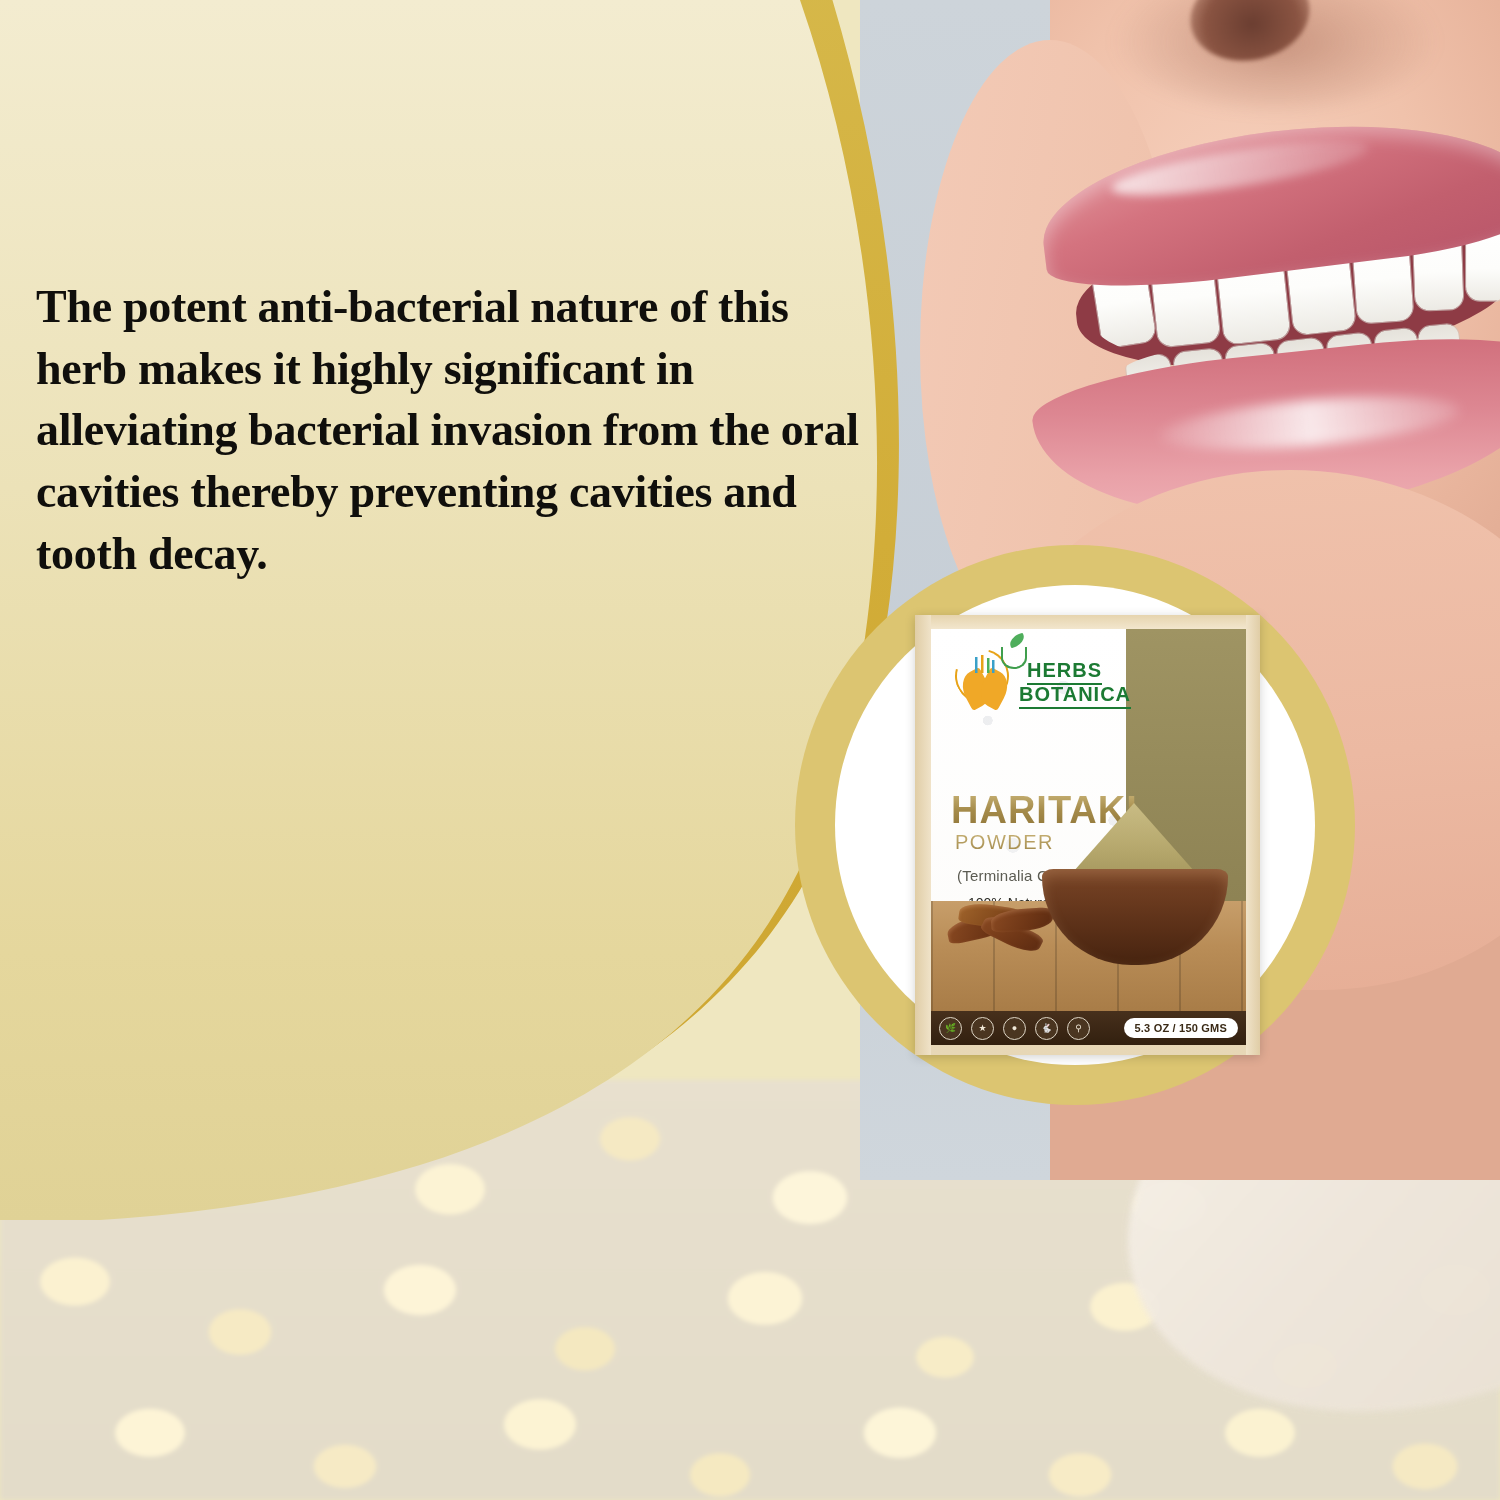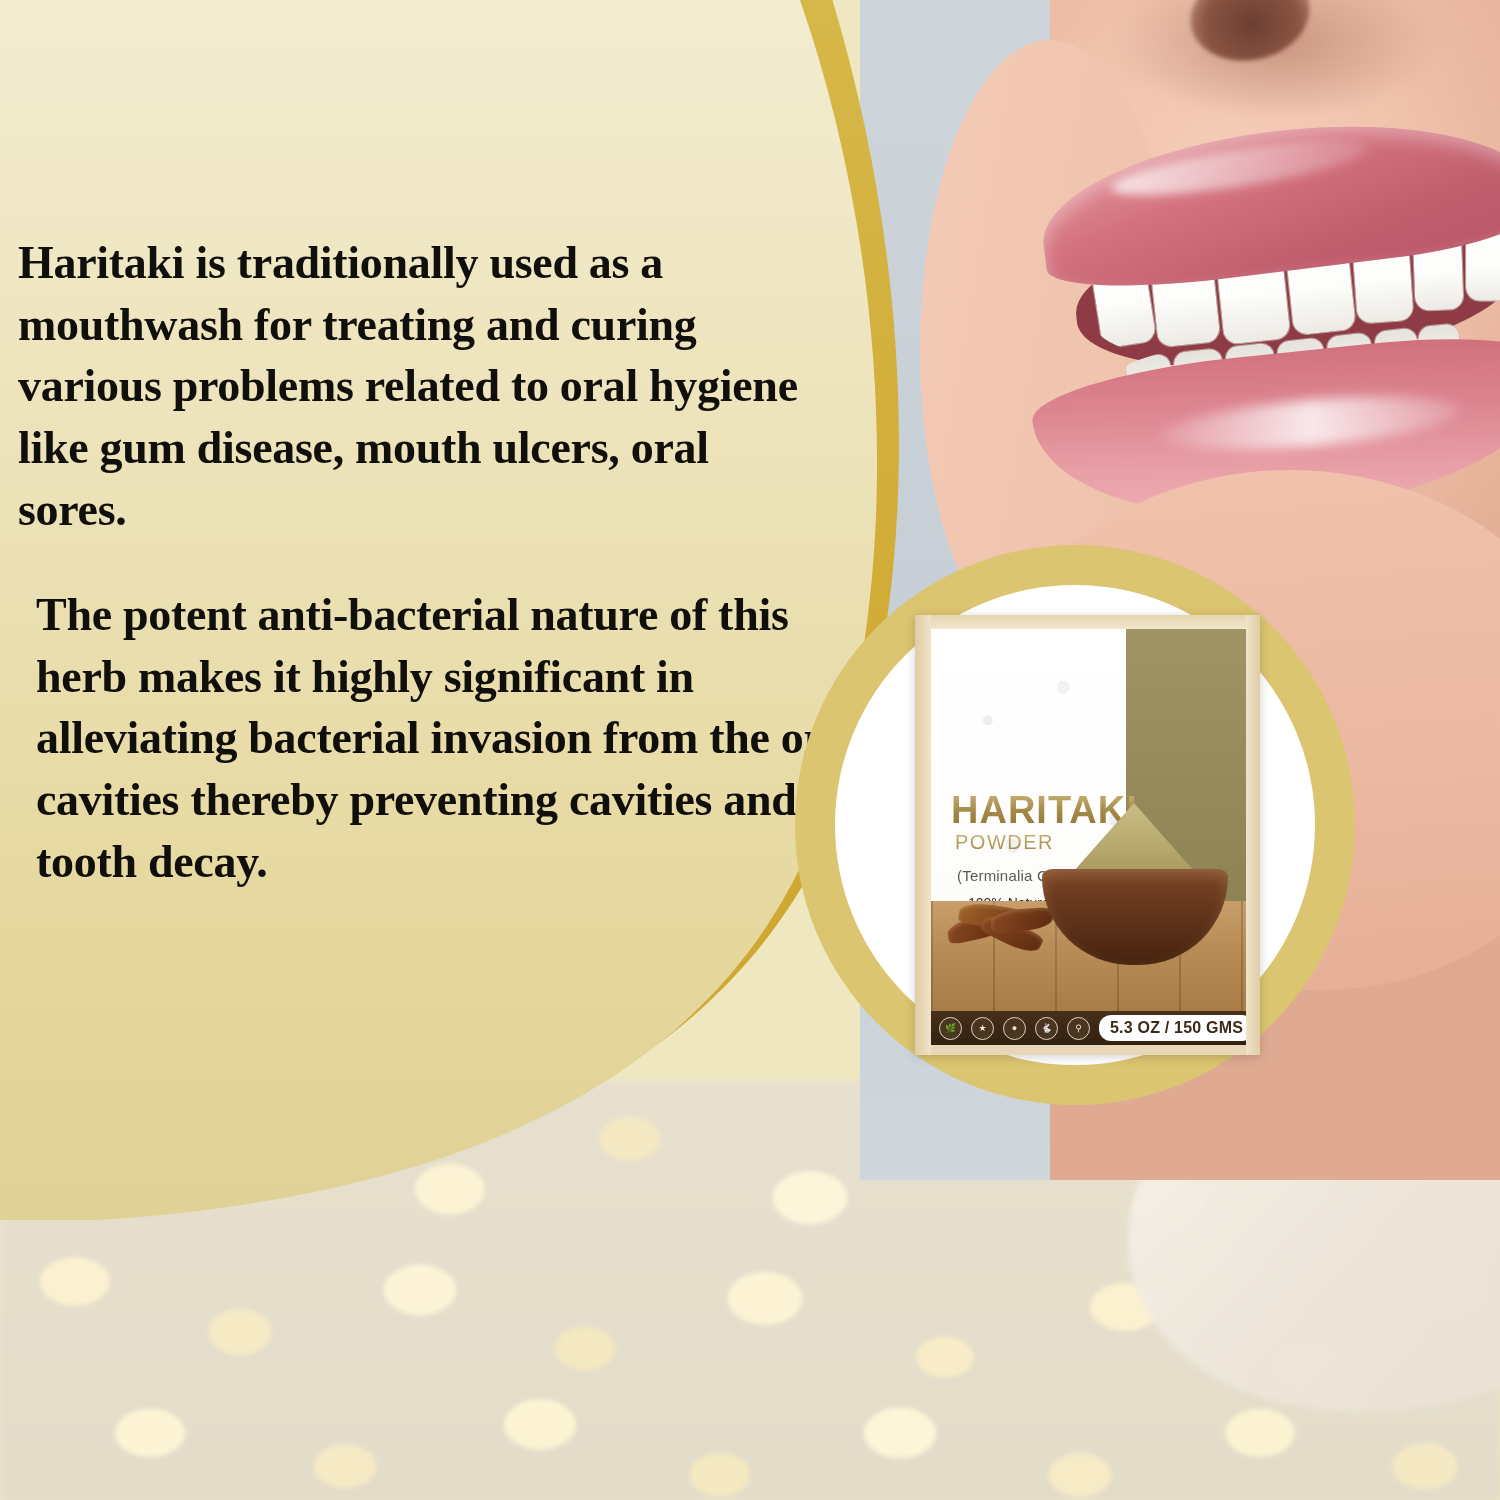--- a/index.html
+++ b/index.html
@@ -332,21 +332,21 @@
   .seal {
     width:23px; height:23px; border-radius:50%;
     border:1.5px solid #ded6c6; background:#4a3520;
     position:relative; flex:0 0 auto;
     display:flex; align-items:center; justify-content:center;
     font-size:9px; color:#efe7d6;
   }
   .weight-pill {
     margin-left:auto; background:#ffffff; border-radius:12px;
     padding:4px 11px; font-family:"Liberation Sans", sans-serif;
-    font-size:16px; font-weight:700; color:#3a2a16; letter-spacing:.2px;
+    font-size:11px; font-weight:700; color:#3a2a16; letter-spacing:.2px;
     white-space:nowrap;
   }
 </style>
 </head>
 <body>
 
 <div id="stage">
 
   <div class="seed-photo"></div>
   <div class="bowl-rim"></div>
@@ -380,35 +380,43 @@
     <div class="lip-upper-gloss"></div>
     <div class="lip-lower"></div>
     <div class="lip-lower-gloss"></div>
     <div class="chin"></div>
   </div>
 
   <div class="gold-band"></div>
   <div class="panel"></div>
 
   <div class="text-wrap">
-    <p class="para p1">Haritaki is traditionally used as a mouthwash for treating and curing various problems related to oral hygiene like gum disease, mouth ulcers, oral sores.</p>
     <p class="para p2">The potent anti-bacterial nature of this herb makes it highly significant in alleviating bacterial invasion from the oral cavities thereby preventing cavities and tooth decay.</p>
   </div>
 
   <div class="badge-ring"></div>
   <div class="badge-inner"></div>
 
   <div class="pouch">
     <div class="paper-edge-t"></div>
     <div class="paper-edge-l"></div>
     <div class="paper-edge-r"></div>
 
     <div class="label">
       <div class="olive-col"></div>
 
+      <div class="logo">
+        <div class="ring"></div>
+        <div class="leaf-a"></div>
+        <div class="leaf-b"></div>
+        <div class="sprout"></div>
+        <div class="bowl-leaf"></div>
+        <div class="word1">HERBS</div>
+        <div class="word2">BOTANICA</div>
+      </div>
 
       <div class="title-main">HARITAKI</div>
       <div class="title-sub">POWDER</div>
       <div class="title-latin">(Terminalia Chebula)</div>
 
       <div class="bullets">
         <div class="row">
           <span class="b w1">100% Natural</span>
           <span class="b">Additive Free</span>
         </div>

